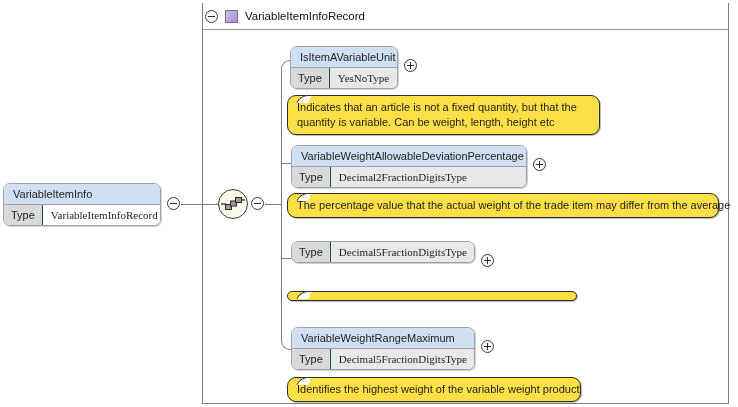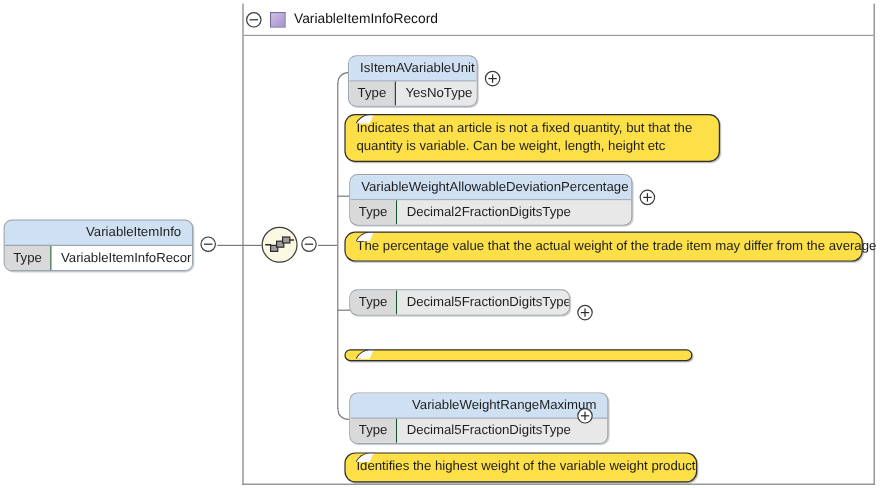--- a/index.html
+++ b/index.html
@@ -69,40 +69,40 @@
     box-shadow:1px 1px 0 rgba(120,120,120,.35);
   }
   .node .name{
     background:#cfe0f2;
     color:#1e1e1e;
     padding:3px 9px 3px 9px;
     font-size:11px;
     white-space:nowrap;
     border-bottom:1px solid #9aa4b0;
     line-height:14px;
-    text-align:right;
   }
   .node .typerow{
     display:flex;
     font-size:11px;
     line-height:14px;
   }
   .node .typelbl{
     background:#d9d9d9;
     padding:3px 7px;
     border-right:1px solid #14532d;
     white-space:nowrap;
     color:#1e1e1e;
   }
   .node .typeval{
     background:#e8e8e8;
     padding:3px 8px;
     white-space:nowrap;
     flex:1;
     color:#1e1e1e;
+    font-family:Liberation Serif, serif;
   }
   .node.root .typeval{background:#ffffff;}
   .node.root .name{background:#cfe0f2;}
 
   
   .annot{
     position:absolute;
     border:1px solid #2e2e2e;
     border-radius:9px;
     background:#fde047;
@@ -227,21 +227,21 @@
       <div class="typelbl">Type</div>
       <div class="typeval">Decimal5FractionDigitsType</div>
     </div>
   </div>
   <div class="circ plus abs" style="left:481px;top:251px;"></div>
 
   <div class="annot" style="left:287px;top:288px;width:290px;">
     <span class="tail"></span>
   </div>
 
-  <div class="node" style="left:291px;top:324px;width:216px;">
+  <div class="node" style="left:291px;top:324px;width:184px;">
     <div class="name">VariableWeightRangeMaximum</div>
     <div class="typerow">
       <div class="typelbl">Type</div>
       <div class="typeval">Decimal5FractionDigitsType</div>
     </div>
   </div>
   <div class="circ plus abs" style="left:481px;top:337px;"></div>
 
   <div class="annot" style="left:287px;top:374px;width:294px;">
     <span class="tail"></span>

